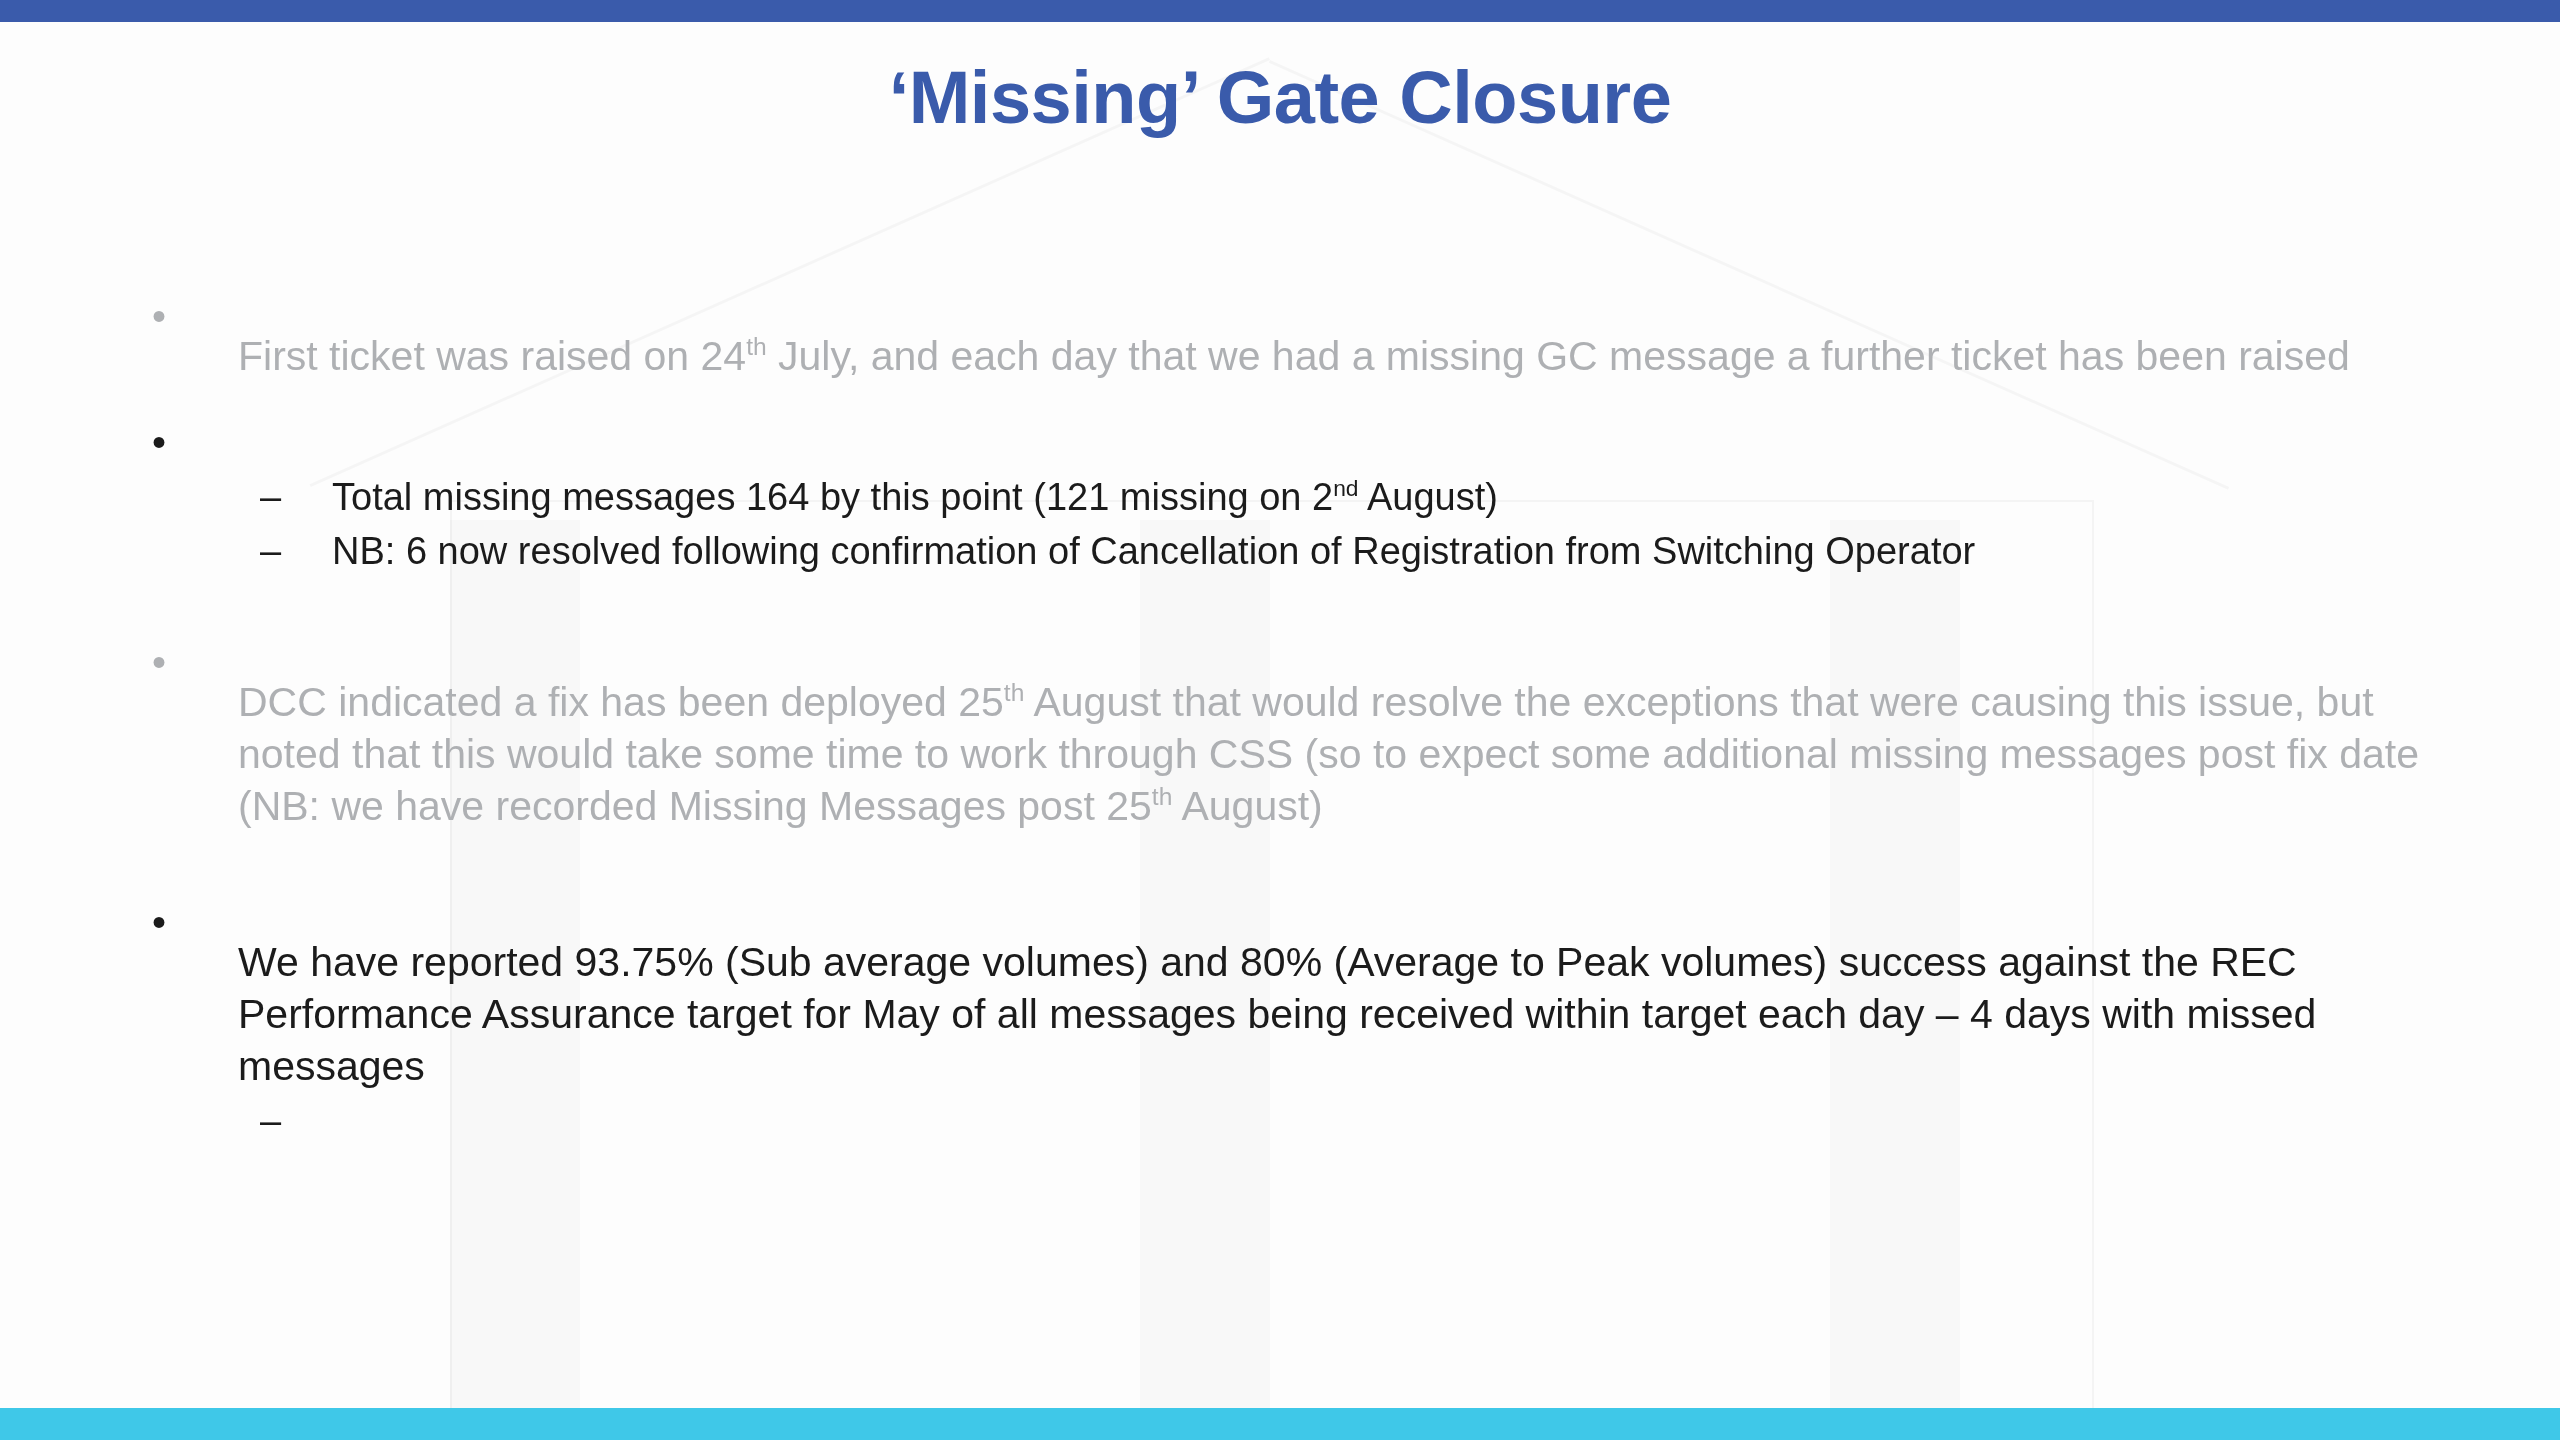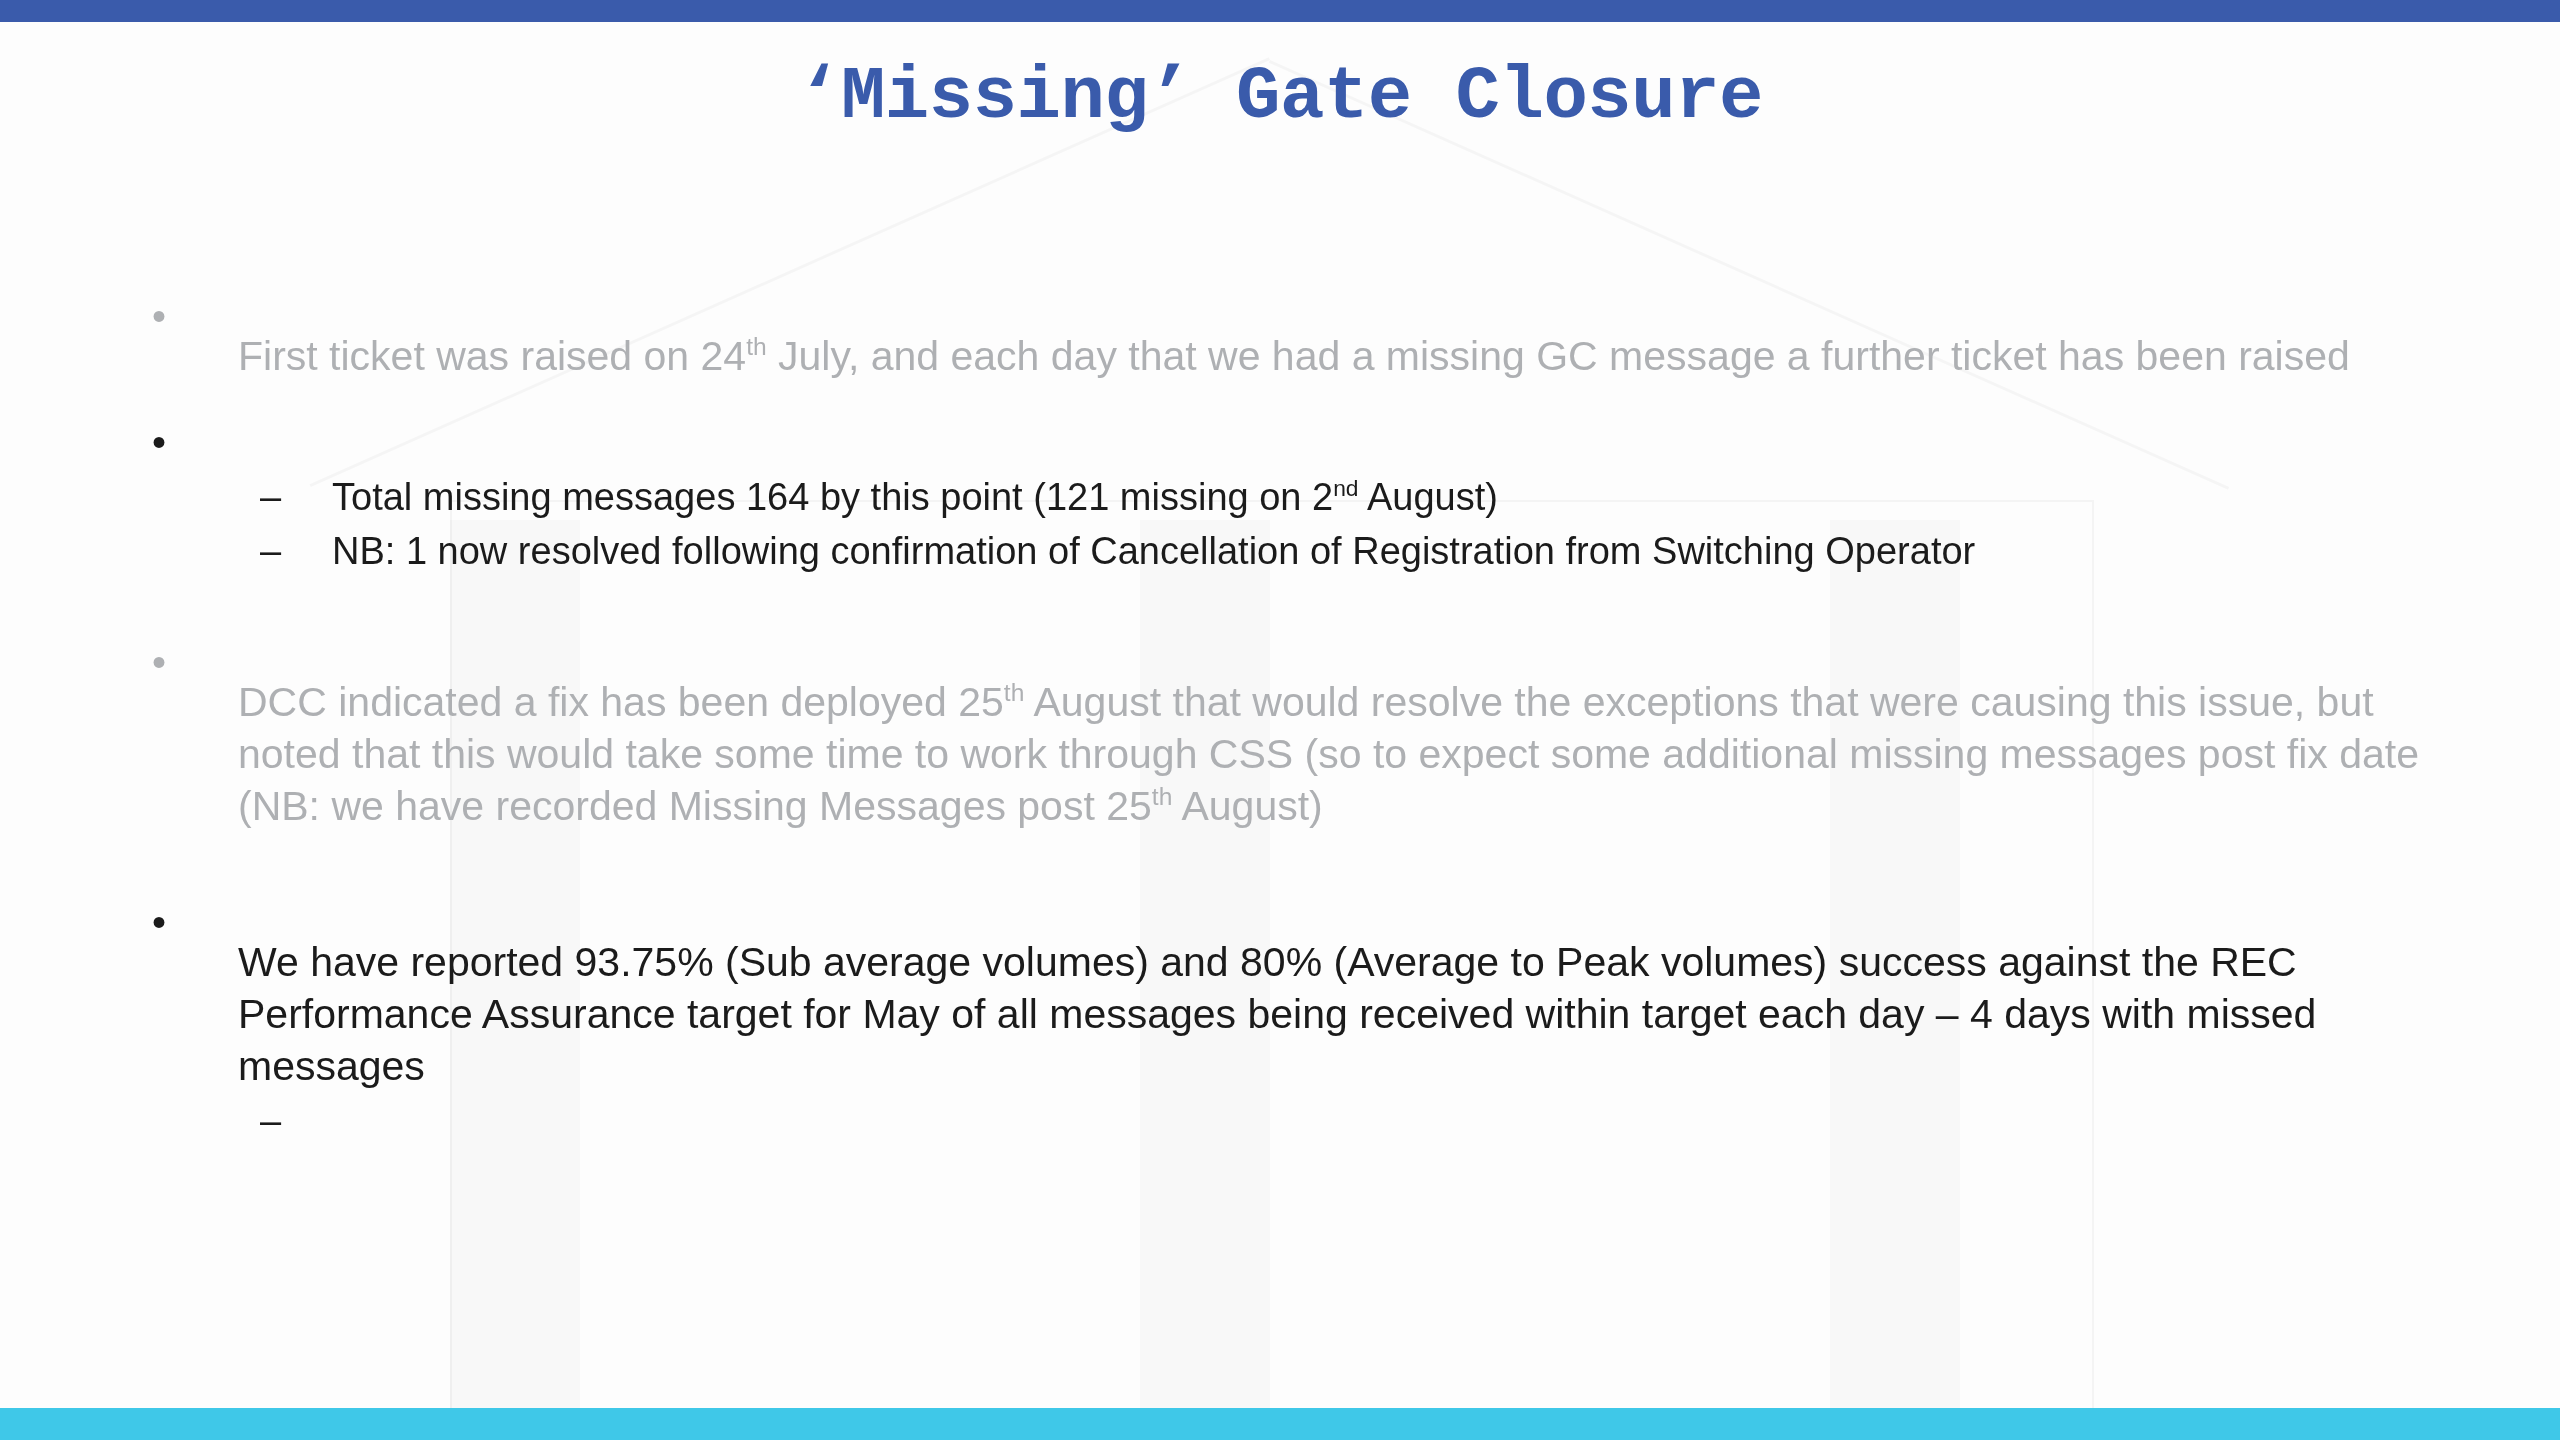--- a/index.html
+++ b/index.html
@@ -59,21 +59,20 @@
   .title {
     position: absolute;
     top: 55px;
     left: 0;
     width: 2560px;
     text-align: center;
     font-size: 74px;
     font-weight: bold;
     color: #3a5bab;
     letter-spacing: -0.5px;
-    font-family: Liberation Mono, monospace;
   }
 
   .content {
     position: absolute;
     top: 290px;
     left: 140px;
     width: 2290px;
   }
 
   .bullet-row {
@@ -152,21 +151,21 @@
       <div class="marker">•</div>
     </div>
 
     <div class="bullet-row b2 dark">
       <div class="marker">–</div>
       <div class="text">Total missing messages 164 by this point (121 missing on 2<sup>nd</sup> August)</div>
     </div>
 
     <div class="bullet-row b2 dark">
       <div class="marker">–</div>
-      <div class="text">NB: 1 now resolved following confirmation of Cancellation of Registration from Switching Operator</div>
+      <div class="text">NB: 6 now resolved following confirmation of Cancellation of Registration from Switching Operator</div>
     </div>
 
     <div class="gap-md"></div>
 
     <div class="bullet-row b1 dim">
       <div class="marker">•</div>
       <div class="text">DCC indicated a fix has been deployed 25<sup>th</sup> August that would resolve the exceptions that were causing this issue, but noted that this would take some time to work through CSS (so to expect some additional missing messages post fix date (NB: we have recorded Missing Messages post 25<sup>th</sup> August)</div>
     </div>
 
     <div class="gap-lg"></div>

